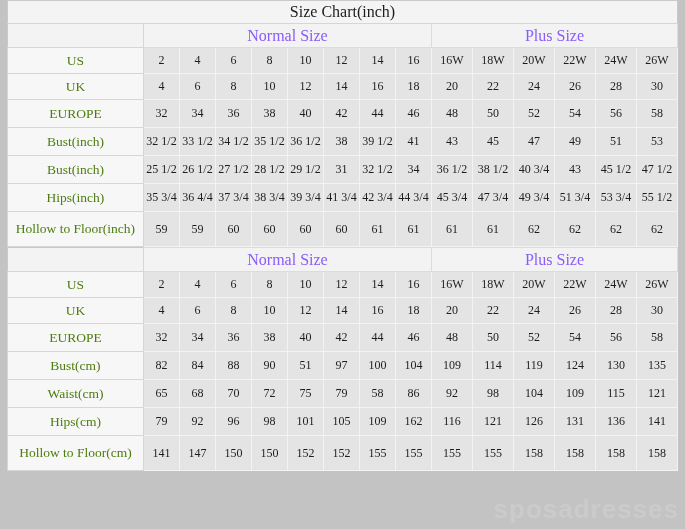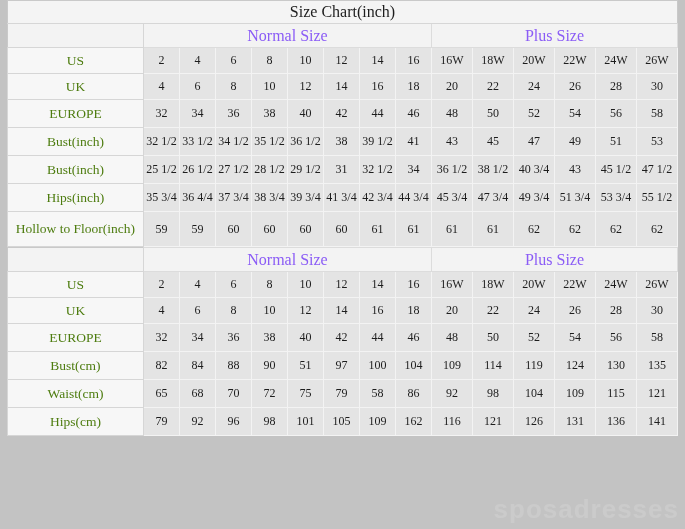--- a/index.html
+++ b/index.html
@@ -359,17 +359,34 @@
           <td class="data-cell">105</td>
           <td class="data-cell">109</td>
           <td class="data-cell">162</td>
           <td class="data-cell">116</td>
           <td class="data-cell">121</td>
           <td class="data-cell">126</td>
           <td class="data-cell">131</td>
           <td class="data-cell">136</td>
           <td class="data-cell">141</td>
         </tr>
+        <tr class="row-6">
+          <td class="label-cell">Hollow to Floor(cm)</td>
+          <td class="data-cell">141</td>
+          <td class="data-cell">147</td>
+          <td class="data-cell">150</td>
+          <td class="data-cell">150</td>
+          <td class="data-cell">152</td>
+          <td class="data-cell">152</td>
+          <td class="data-cell">155</td>
+          <td class="data-cell">155</td>
+          <td class="data-cell">155</td>
+          <td class="data-cell">155</td>
+          <td class="data-cell">158</td>
+          <td class="data-cell">158</td>
+          <td class="data-cell">158</td>
+          <td class="data-cell">158</td>
+        </tr>
       </tbody>
   </table>
 
   <div class="watermark">sposadresses</div>
 </div>
 
 </body></html>

